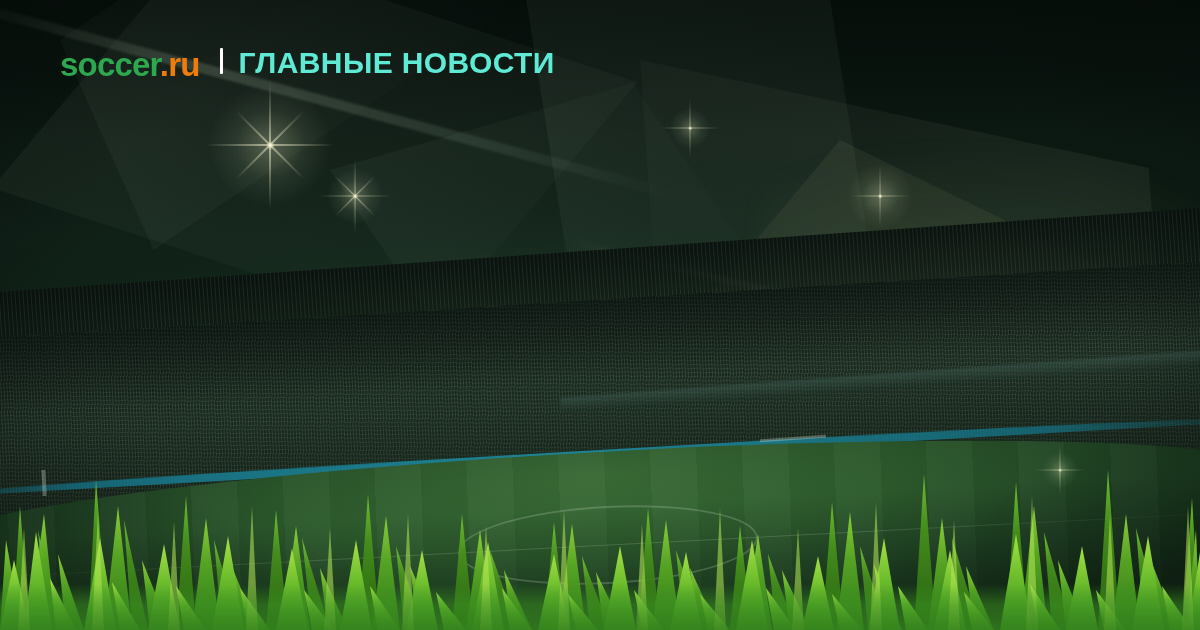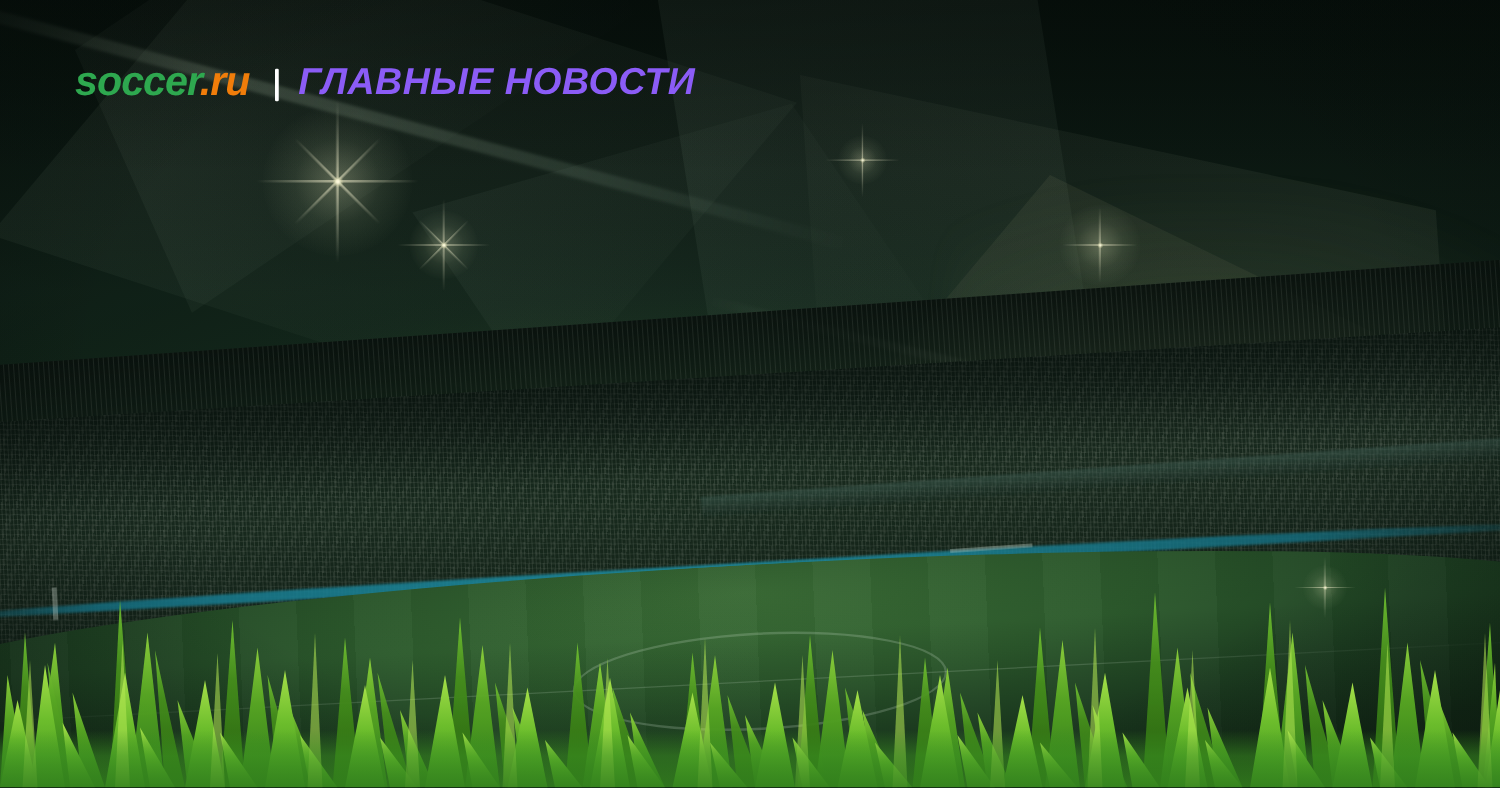--- a/index.html
+++ b/index.html
@@ -216,39 +216,38 @@
   }
   .grass svg { display:block; width:1200px; height:220px; }
   .grass-base {
     position:absolute; left:0; right:0; bottom:0; height:46px;
     background:linear-gradient(180deg, rgba(58,140,32,0) 0%, rgba(60,146,34,0.55) 45%, rgba(52,130,30,0.85) 100%);
   }
 
   
   .header {
     position:absolute; left:60px; top:48px;
-    display:flex; align-items:flex-end;
+    display:flex; align-items:flex-start;
     z-index:40;
-    font-style:italic;
   }
   .logo {
     font-size:33px; font-weight:bold; letter-spacing:-0.8px;
     line-height:1;
     font-family:"Liberation Sans", sans-serif;
   }
   .logo .lg-green { color:#2ea84f; }
   .logo .lg-orange { color:#f07d0a; }
   .divider {
     width:3px; height:26px;
     background:#ffffff;
     margin:0 16px 0 20px;
     border-radius:1px;
   }
   .section-label {
-    color:#8b5cf6;
+    color:#5eead4;
     font-size:30px;
     font-weight:bold;
     letter-spacing:0.4px;
     line-height:1;
     font-family:"Liberation Sans", sans-serif;
   }
 
   
   .headline {
     position:absolute; left:60px; top:222px;

